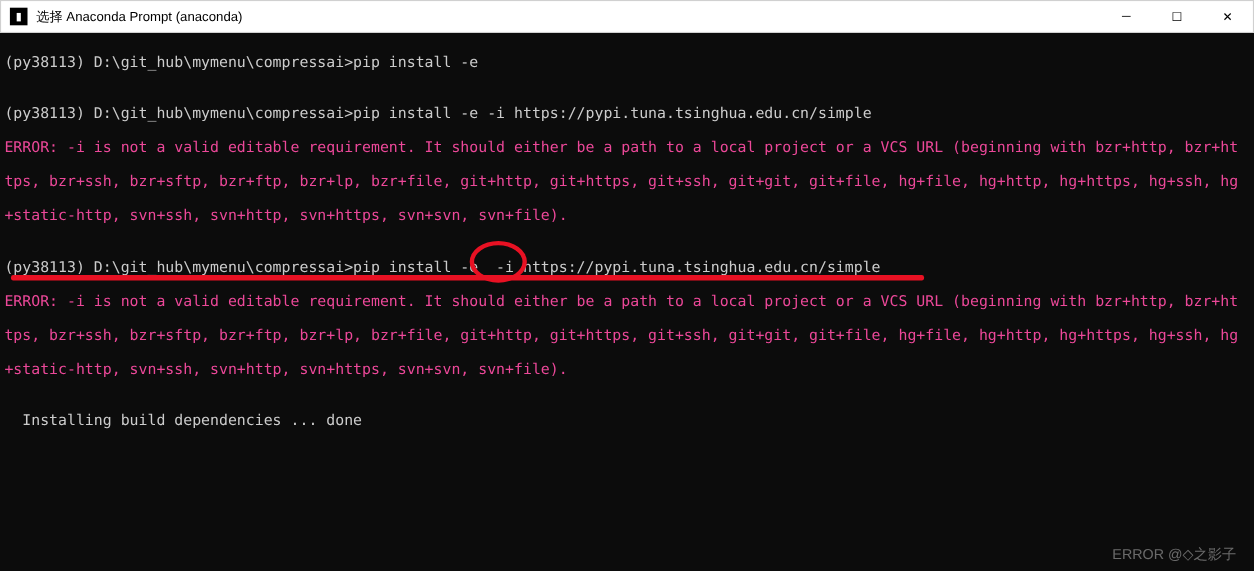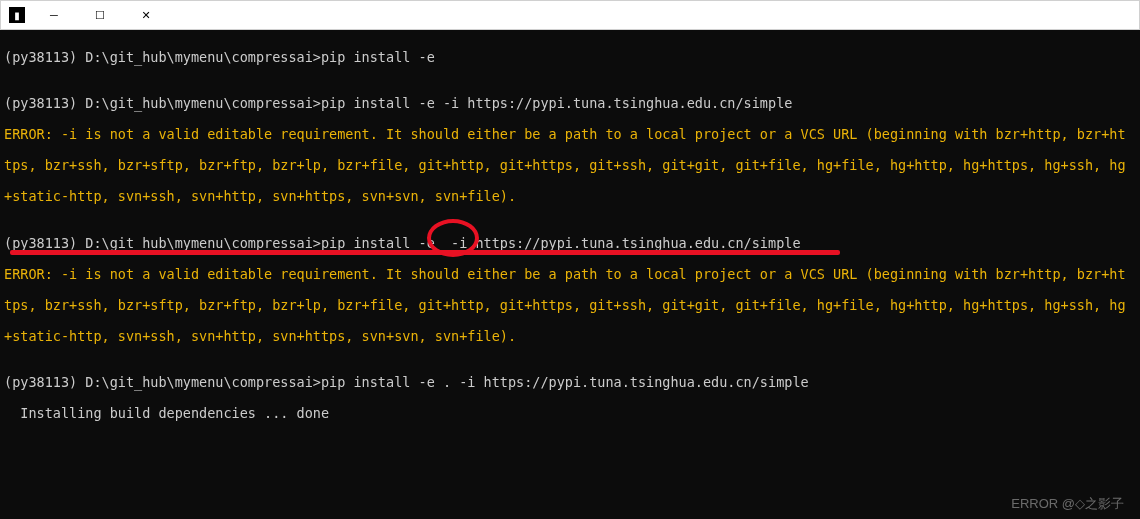--- a/index.html
+++ b/index.html
@@ -57,21 +57,21 @@
       color: #000;
       font-family: "Segoe MDL2 Assets", sans-serif;
     }
     .terminal {
       padding: 4px 4px;
       line-height: 1.15;
       white-space: pre;
       position: relative;
     }
     .prompt { color: #cccccc; }
-    .error { color: #eab308; }
+    .error { color: #ec4899; }
     .cursor {
       display: inline-block;
       width: 8px;
       height: 15px;
       background: #cccccc;
       vertical-align: middle;
     }
     .line { display: block; }
     .annotation {
       position: absolute;
@@ -104,41 +104,41 @@
       font-size: 13px;
     }
   </style>
 </head>
 <body>
 
 <div class="titlebar">
   <div class="titlebar-icon">
     <span>▮</span>
   </div>
+  <div class="titlebar-title">选择 Anaconda Prompt (anaconda)</div>
   <div class="window-controls">
     <div class="win-btn">─</div>
     <div class="win-btn">☐</div>
     <div class="win-btn">✕</div>
   </div>
 </div>
 
 <div class="terminal">
 <span class="line prompt">(py38113) D:\git_hub\mymenu\compressai&gt;pip install -e</span>
 <span class="line"></span>
 <span class="line prompt">(py38113) D:\git_hub\mymenu\compressai&gt;pip install -e -i https://pypi.tuna.tsinghua.edu.cn/simple</span>
 <span class="line error">ERROR: -i is not a valid editable requirement. It should either be a path to a local project or a VCS URL (beginning with bzr+http, bzr+ht</span>
 <span class="line error">tps, bzr+ssh, bzr+sftp, bzr+ftp, bzr+lp, bzr+file, git+http, git+https, git+ssh, git+git, git+file, hg+file, hg+http, hg+https, hg+ssh, hg</span>
 <span class="line error">+static-http, svn+ssh, svn+http, svn+https, svn+svn, svn+file).</span>
 <span class="line"></span>
 <span class="line prompt">(py38113) D:\git_hub\mymenu\compressai&gt;pip install -e  -i https://pypi.tuna.tsinghua.edu.cn/simple</span>
 <span class="line error">ERROR: -i is not a valid editable requirement. It should either be a path to a local project or a VCS URL (beginning with bzr+http, bzr+ht</span>
 <span class="line error">tps, bzr+ssh, bzr+sftp, bzr+ftp, bzr+lp, bzr+file, git+http, git+https, git+ssh, git+git, git+file, hg+file, hg+http, hg+https, hg+ssh, hg</span>
 <span class="line error">+static-http, svn+ssh, svn+http, svn+https, svn+svn, svn+file).</span>
 <span class="line"></span>
-<span class="line prompt">(py38113) D:\git_hub\mymenu\compressai&gt;pip install -e . -i https://pypi.tuna.tsinghua.edu.cn/simple</span>
 <span class="line prompt">  Installing build dependencies ... done</span>
 
 
 
 
 
 
 
 
 

